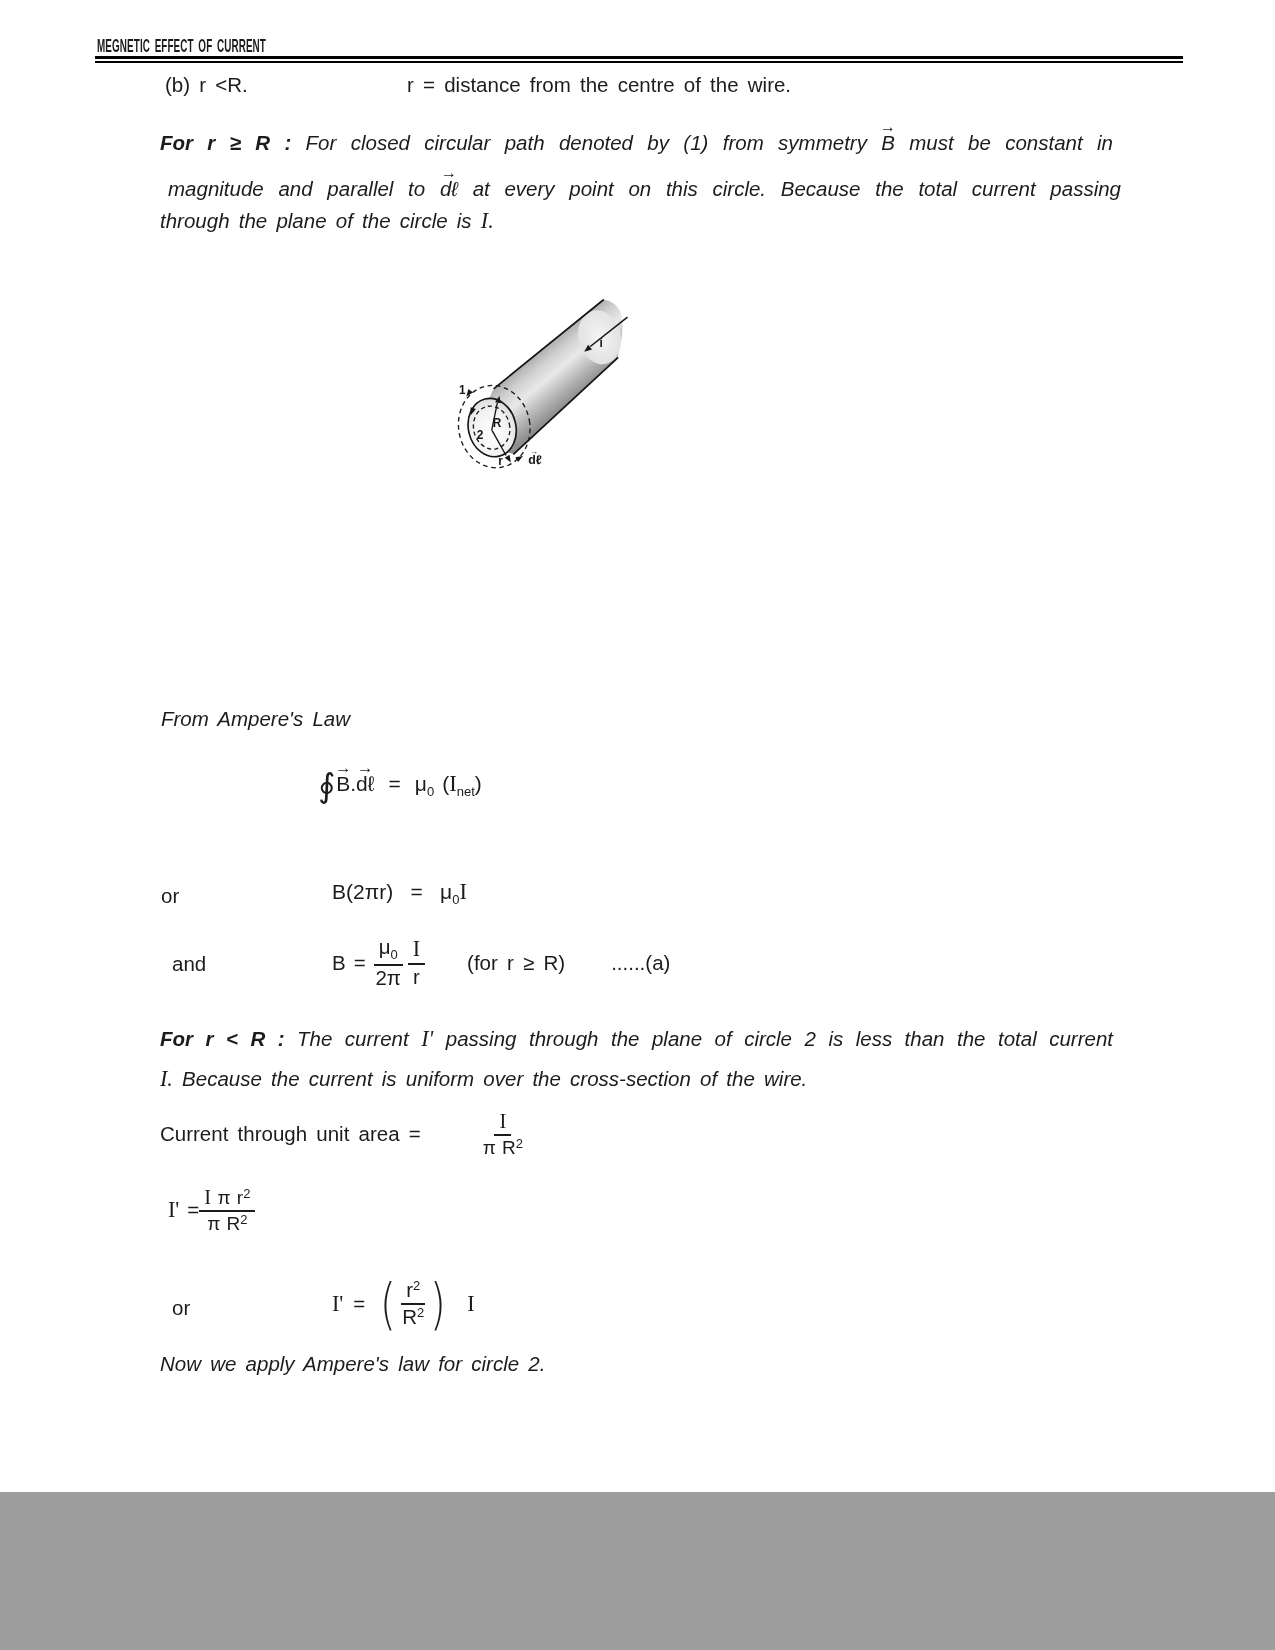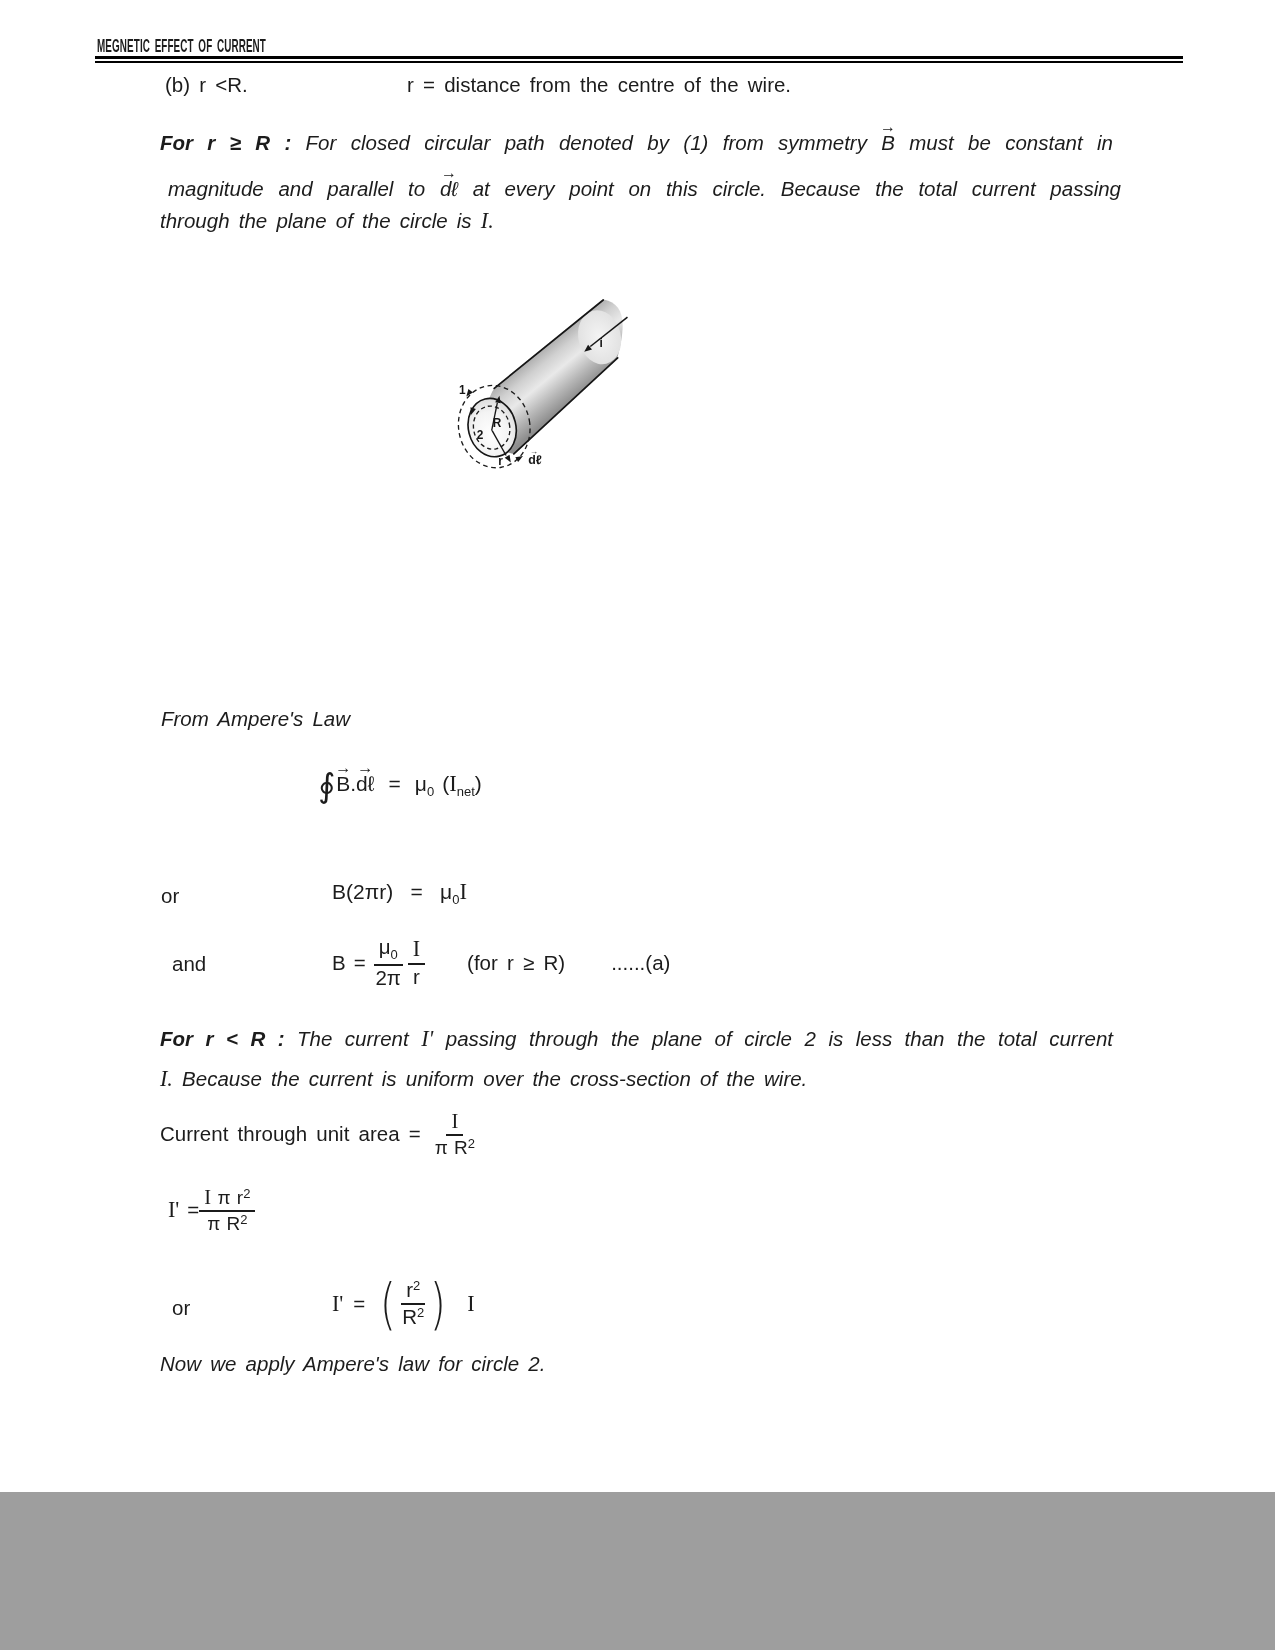--- a/index.html
+++ b/index.html
@@ -164,21 +164,21 @@
     <b>For r &lt; R :</b>
     <span>The current</span>
     <span class="ti">I'</span>
     <span>passing through the plane of circle 2 is less than the total current</span>
   </div>
   <div class="pline" style="left:160px; top:1067px;">
     <span class="ti">I.</span>
     <span>Because the current is uniform over the cross-section of the wire.</span>
   </div>
 
-  <div class="eqrow" style="left:160px; top:1108px; height:52px;">
+  <div class="eqrow" style="left:160px; top:1108px; height:52px;gap:48px;">
     <span>Current through unit area =</span>
     <span class="frac" style="margin-left:14px; font-size:19px;">
       <span class="num ti">I</span>
       <span class="den"><span>π R</span><span class="sp" style="vertical-align:6px;">2</span></span>
     </span>
   </div>
 
   <div class="eqrow" style="left:160px; top:1182px; height:56px;">
     <span class="ti" style="margin-left:8px;">I'</span>
     <span style="margin-left:8px;">=</span>

